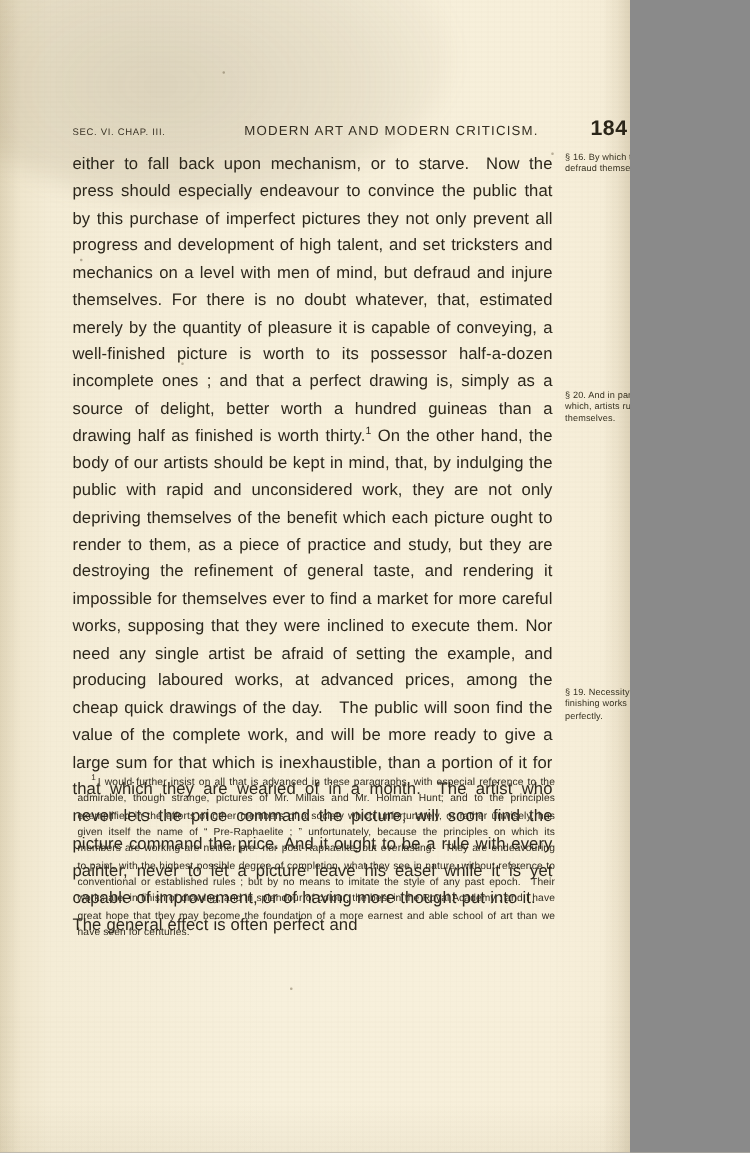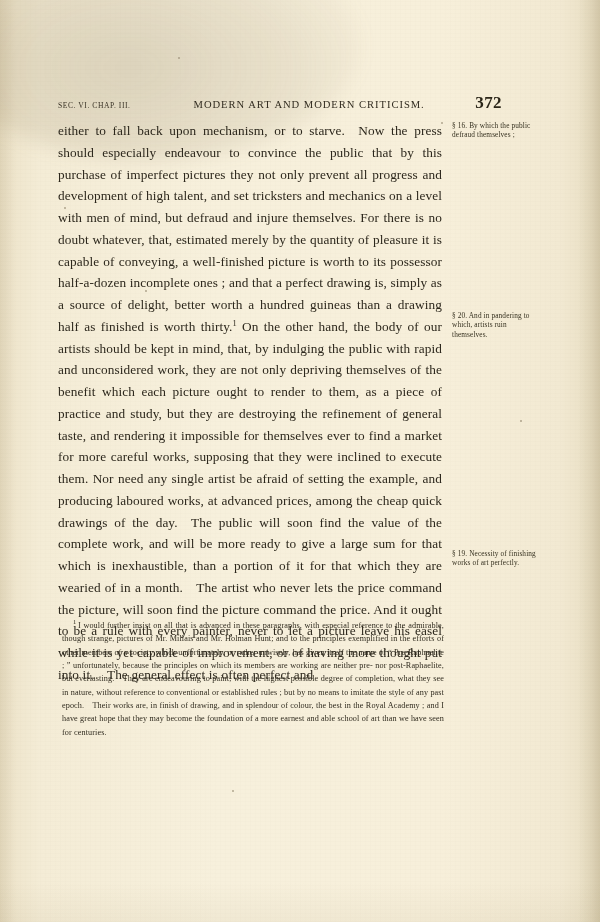--- a/index.html
+++ b/index.html
@@ -3,25 +3,25 @@
 <meta charset="utf-8">
 <style>
   html, body {
     margin: 0;
     padding: 0;
     background: #8a8a8a;
   }
 
   .page {
     position: relative;
-    width: 600px;
+    width: 504px;
     height: 922px;
     overflow: hidden;
     background: #f3ead2;
-    font-family: Liberation Serif, serif;
+    font-family: Liberation Sans, sans-serif;
     color: #2e2a22;
   }
 
   
   .paper-base {
     position: absolute;
     inset: 0;
     background:
       linear-gradient(90deg,
         #ece2c8 0px,
@@ -221,21 +221,21 @@
   <div class="speck" style="left:145px;top:290px;width:1.5px;height:1.5px;"></div>
   <div class="speck" style="left:150px;top:370px;width:1.5px;height:1.5px;"></div>
   <div class="speck" style="left:232px;top:790px;width:1.5px;height:1.5px;"></div>
   <div class="speck" style="left:520px;top:420px;width:1.5px;height:1.5px;"></div>
 
   <div class="content">
 
     <div class="running-head">
       <span class="head-sec">SEC. VI. CHAP. III.</span>
       <span class="head-title">MODERN ART AND MODERN CRITICISM.</span>
-      <span class="head-folio">372</span>
+      <span class="head-folio">184</span>
     </div>
 
     <div class="body-col">
       <p class="last-ragged"><span>either to fall back upon mechanism, or to starve. Now the press should especially endeavour to convince the public that by this purchase of imperfect pictures they not only prevent all progress and development of high talent, and set tricksters and mechanics on a level with men of mind, but defraud and injure themselves. For there is no doubt whatever, that, estimated merely by the quantity of pleasure it is capable of conveying, a well-finished picture is worth to its possessor half-a-dozen incomplete ones ; and that a perfect drawing is, simply as a source of delight, better worth a hundred guineas than a drawing half as finished is worth thirty.</span><span class="fn-ref">1</span> <span>On the other hand, the body of our artists should be kept in mind, that, by indulging the public with rapid and unconsidered work, they are not only depriving themselves of the benefit which each picture ought to render to them, as a piece of practice and study, but they are destroying the refinement of general taste, and rendering it impossible for themselves ever to find a market for more careful works, supposing that they were inclined to execute them. Nor need any single artist be afraid of setting the example, and producing laboured works, at advanced prices, among the cheap quick drawings of the day. The public will soon find the value of the complete work, and will be more ready to give a large sum for that which is inexhaustible, than a portion of it for that which they are wearied of in a month. The artist who never lets the price command the picture, will soon find the picture command the price. And it ought to be a rule with every painter, never to let a picture leave his easel while it is yet capable of improvement, or of having more thought put into it. The general effect is often perfect and</span></p>
     </div>
 
     <div class="sidenote sidenote-1">§ 16. By which the public defraud themselves ;</div>
     <div class="sidenote sidenote-2">§ 20. And in pandering to which, artists ruin themselves.</div>
     <div class="sidenote sidenote-3">§ 19. Necessity of finishing works of art perfectly.</div>
 

